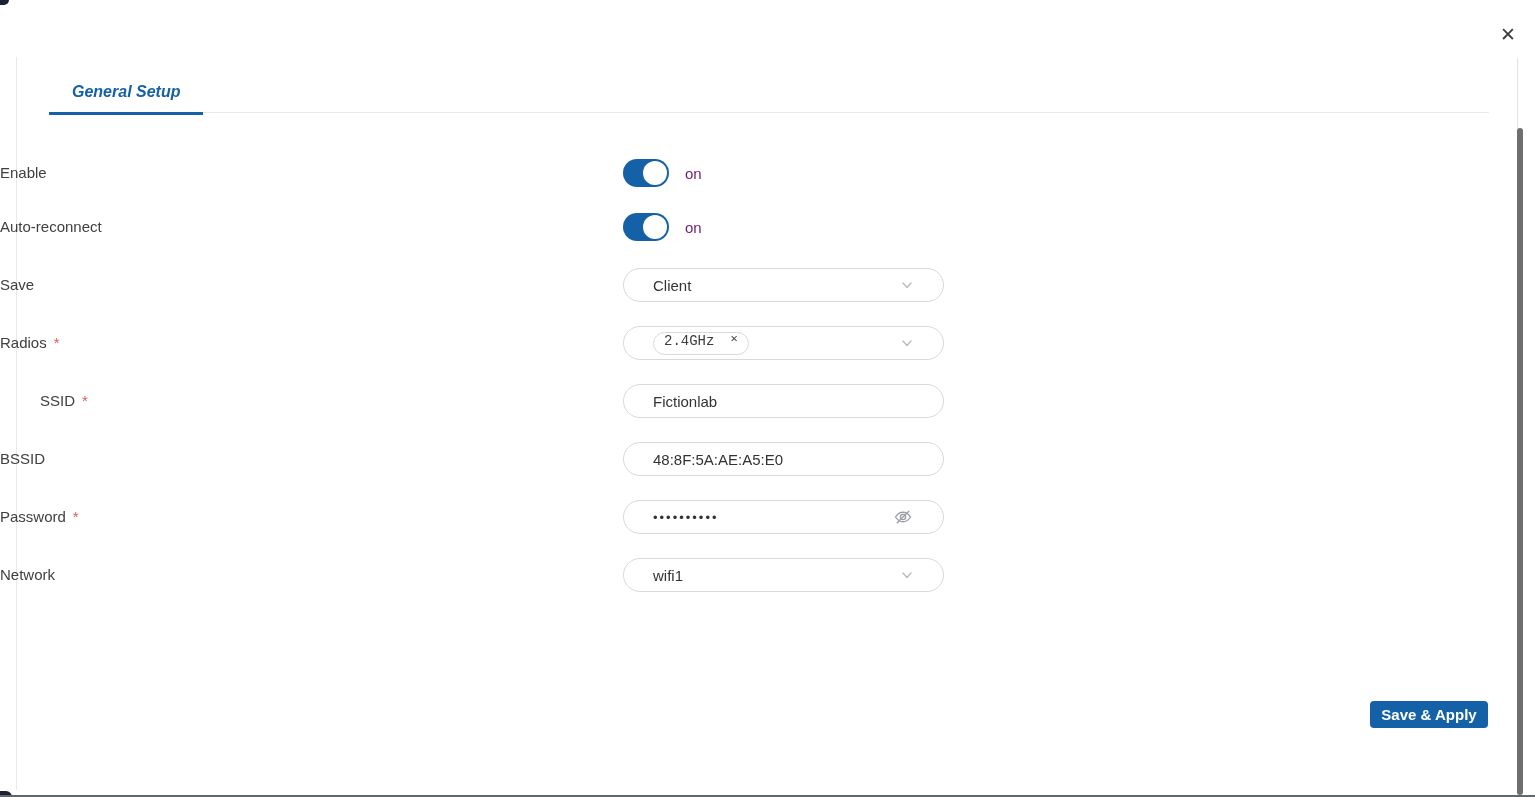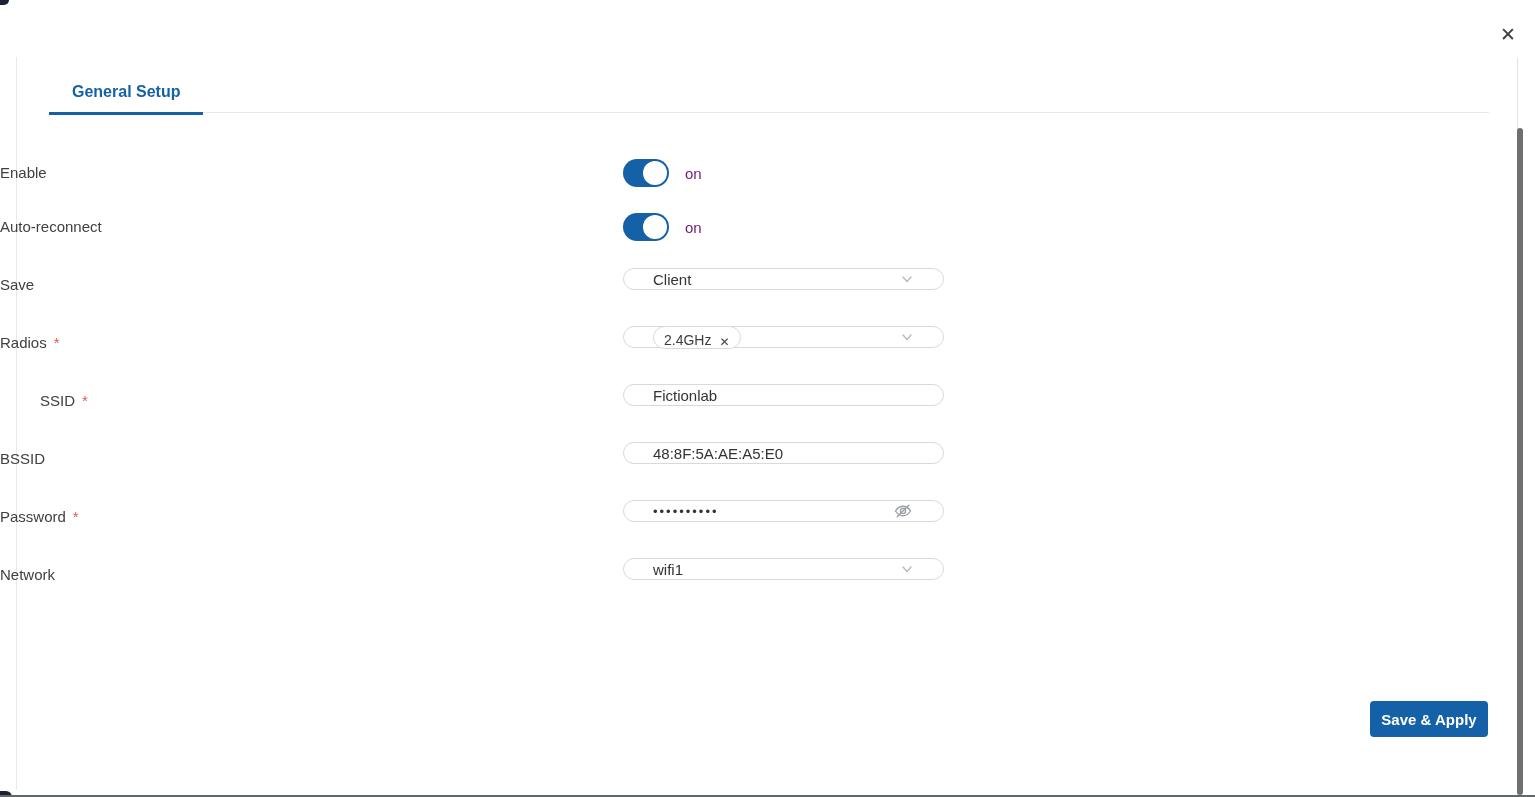--- a/index.html
+++ b/index.html
@@ -23,20 +23,21 @@
     left: 1495px; top: 21px; width: 26px; height: 26px;
     display: flex; align-items: center; justify-content: center;
     font-size: 19px; color: #3c4043; cursor: pointer; line-height: 1;
   }
 
   
   .tabbar {
     left: 49px; top: 71px; width: 1440px; height: 42px;
     display: flex; align-items: center;
     border-bottom: 1px solid #e8e8e8;
+    font-style: italic;
   }
   .tab {
     padding: 0 23px; height: 42px; display: flex; align-items: center;
     font-size: 16px; color: #4a4a4a; cursor: pointer; position: relative;
     white-space: nowrap;
   }
   .tab.active { color: #1561a8; font-weight: 700; }
   .tab.active::after {
     content: ""; position: absolute; left: 0; right: 0; bottom: -2px;
     height: 3px; background: #1561a8;
@@ -57,46 +58,46 @@
     background: #1561a8; position: relative; cursor: pointer;
     display: inline-block; vertical-align: middle;
   }
   .toggle .knob {
     position: absolute; top: 2px; right: 2px;
     width: 24px; height: 24px; border-radius: 50%; background: #ffffff;
   }
   .toggle-state { margin-left: 16px; font-size: 15px; color: #701a75; vertical-align: middle; }
 
   .field {
-    width: 321px; height: 22px;
+    width: 321px; height: 34px;
     border: 1px solid #d9d9d9; border-radius: 17px;
     background: #ffffff; display: flex; align-items: center;
     font-size: 15px; color: #333333; padding: 0 29px;
   }
   .field.select { justify-content: space-between; cursor: pointer; }
   .chevron { width: 14px; height: 14px; flex: 0 0 auto; }
   input.native {
     width: 100%; height: 100%; border: none; outline: none;
     font-family: "Liberation Sans", sans-serif;
     font-size: 15px; color: #333333; background: transparent; padding: 0;
   }
   input.pwd { letter-spacing: 2px; font-size: 13px; }
 
   .tag {
-    display: inline-flex; align-items: flex-end; gap: 8px;
+    display: inline-flex; align-items: flex-start; gap: 16px;
     height: 23px; padding: 0 10px;
     border: 1px solid #d9d9d9; border-radius: 12px;
-    font-size: 14px; color: #3d3d3d; background: #fff;
+    font-size: 14px; color: #3d3d3d; background: #fff; font-family: Liberation Mono, monospace;
   }
   .tag .tag-x { font-size: 12px; color: #444; cursor: pointer; line-height: 1; }
 
   .eye-btn { cursor: pointer; display: flex; align-items: center; }
 
   .save-btn {
-    left: 1370px; top: 701px; width: 118px; height: 36px;
+    left: 1370px; top: 701px; width: 118px; height: 27px;
     background: #1561a8; color: #ffffff; border: none; border-radius: 4px;
     font-family: "Liberation Sans", sans-serif;
     font-size: 15px; font-weight: 700; cursor: pointer;
   }
 
   
   .scroll-track { left: 1517px; top: 58px; width: 6px; height: 737px; border-left: 1px solid #e3e3e3; }
   .scroll-thumb { left: 1517px; top: 128px; width: 6px; height: 667px; background: #6f6f6f; border-radius: 3px; cursor: pointer; }
 </style>
 </head>

